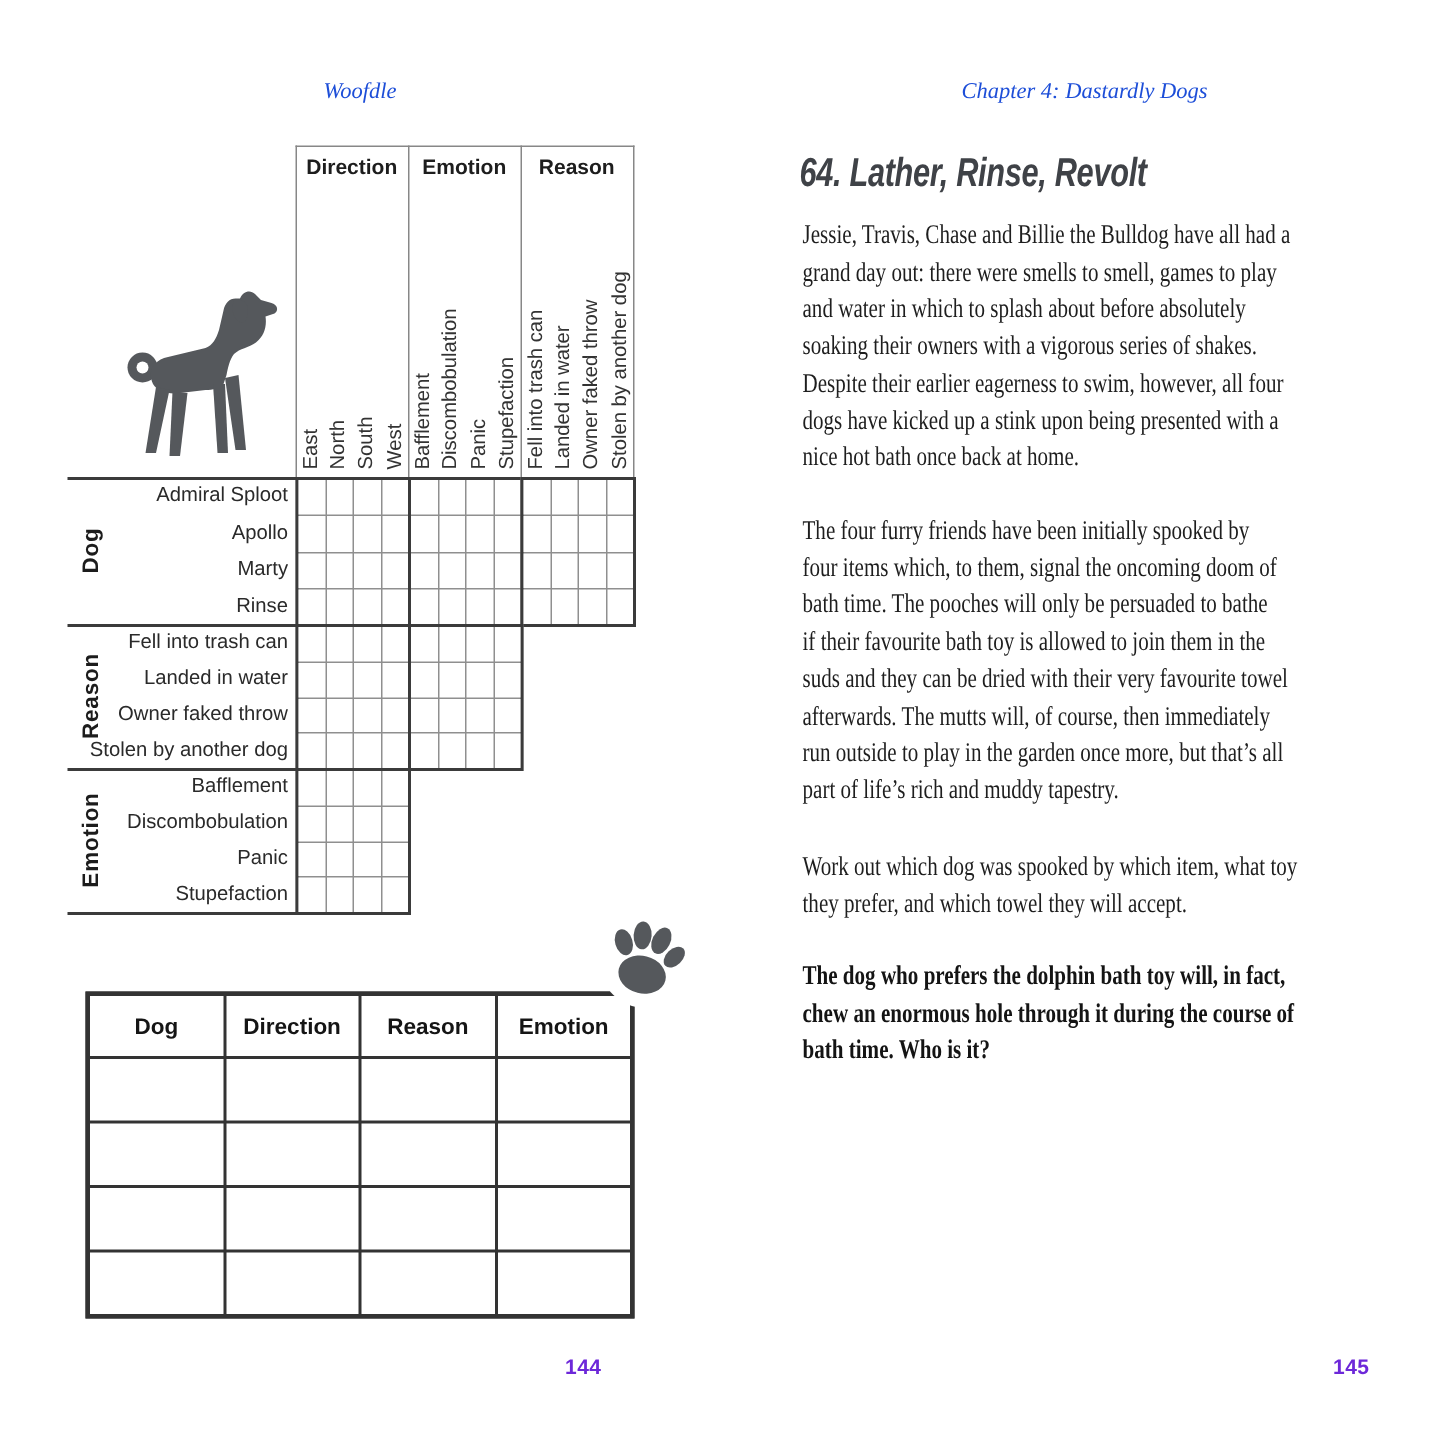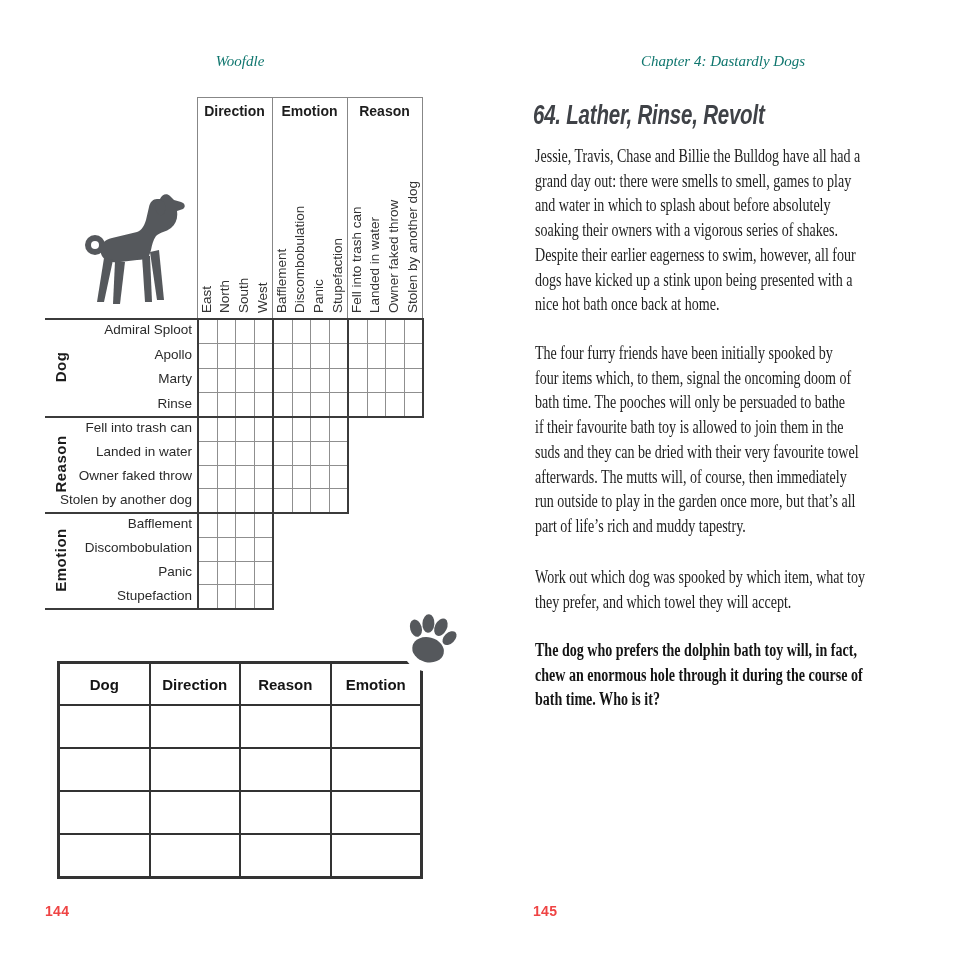--- a/index.html
+++ b/index.html
@@ -1,20 +1,20 @@
 <!DOCTYPE html>
 <html><head>
 <meta charset="utf-8">
 <style>
   html,body{margin:0;padding:0;background:#fff;}
   #stage{position:relative;width:960px;height:960px;background:#ffffff;overflow:hidden;
          font-family:"Liberation Sans",sans-serif;}
   .abs{position:absolute;}
-  .running-head{font:italic 15px "Liberation Serif",serif;color:#0f766e;text-align:center;}
-  .pagenum{font:600 14px "Liberation Sans",sans-serif;color:#ef4444;text-align:left;letter-spacing:.3px;}
+  .running-head{font:italic 15px "Liberation Serif",serif;color:#1d4ed8;text-align:center;}
+  .pagenum{font:600 14px "Liberation Sans",sans-serif;color:#6d28d9;text-align:right;letter-spacing:.3px;}
   .title{font:italic 700 27px "Liberation Sans",sans-serif;color:#3f4247;
          transform:scaleX(.76);transform-origin:0 0;letter-spacing:-.3px;white-space:nowrap;}
   .para{font:18px/24.7px "Liberation Serif",serif;color:#1e1e1e;
         transform:scaleX(.78);transform-origin:0 0;white-space:nowrap;}
   .para.bold{font-weight:700;color:#141414;}
   .group-header{font:700 14px/20px "Liberation Sans",sans-serif;color:#1d1d1d;text-align:center;}
   .vlabel{font:13.5px/14px "Liberation Sans",sans-serif;color:#333;white-space:nowrap;
           transform:rotate(-90deg);transform-origin:0 0;}
   .rlabel{font:13.5px "Liberation Sans",sans-serif;color:#2a2a2a;text-align:right;}
   .rglabel{font:700 15px/22px "Liberation Sans",sans-serif;color:#1c1c1c;text-align:center;

